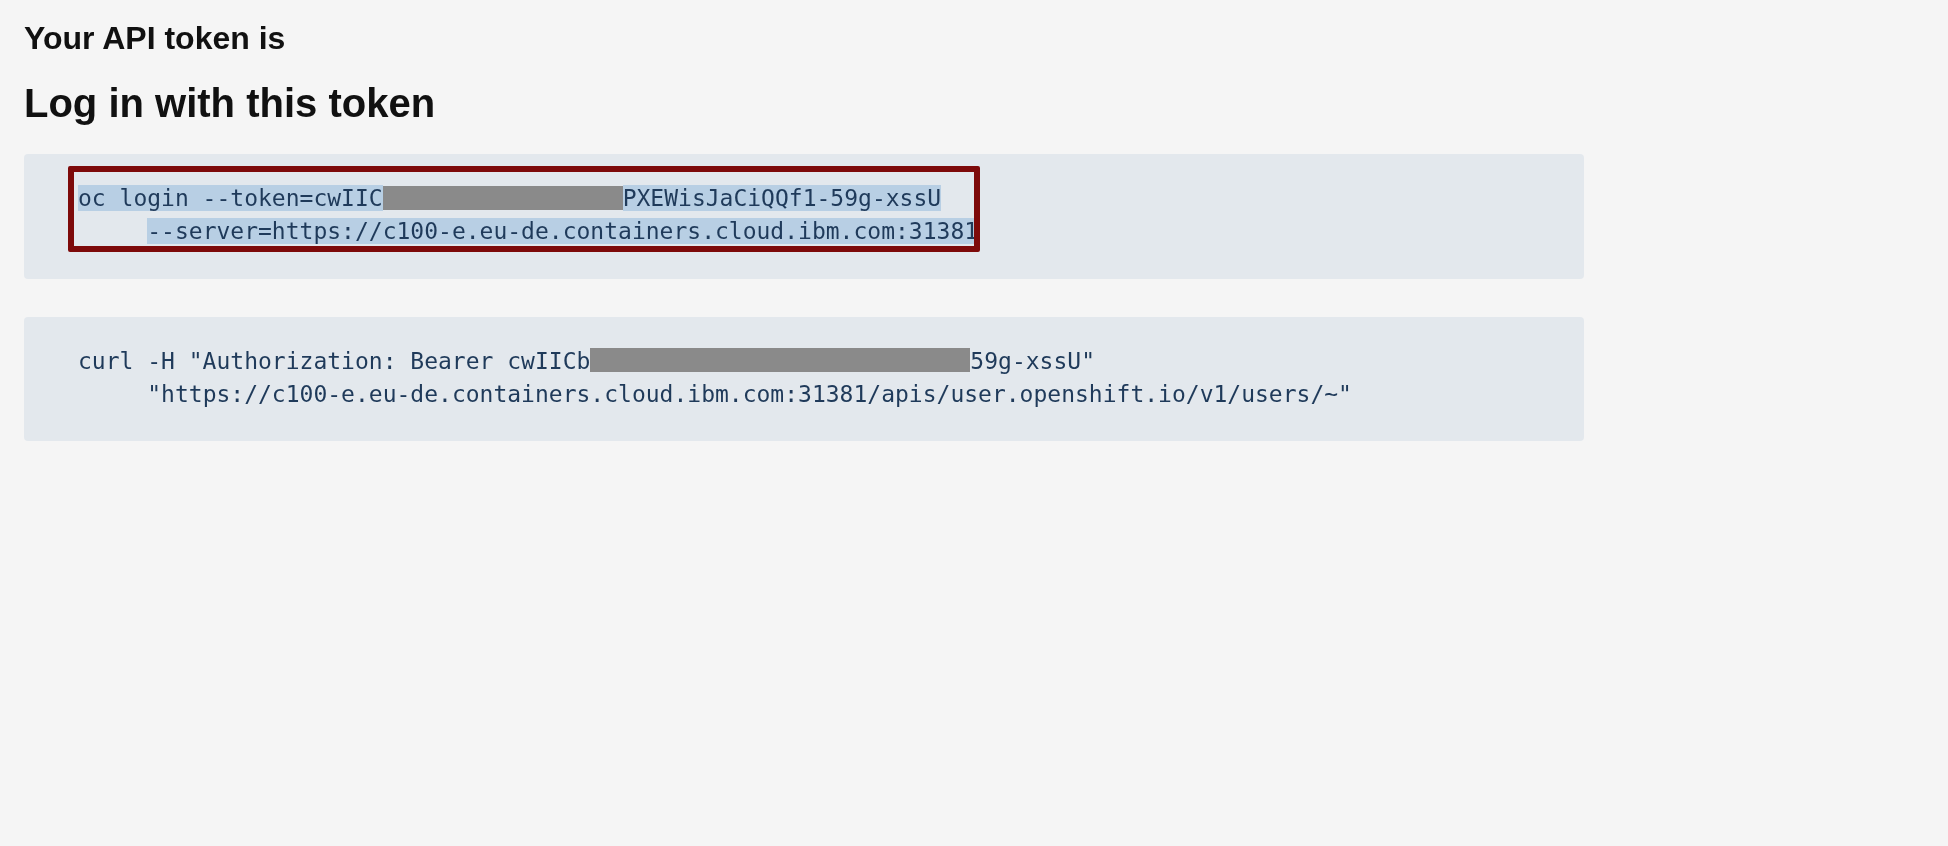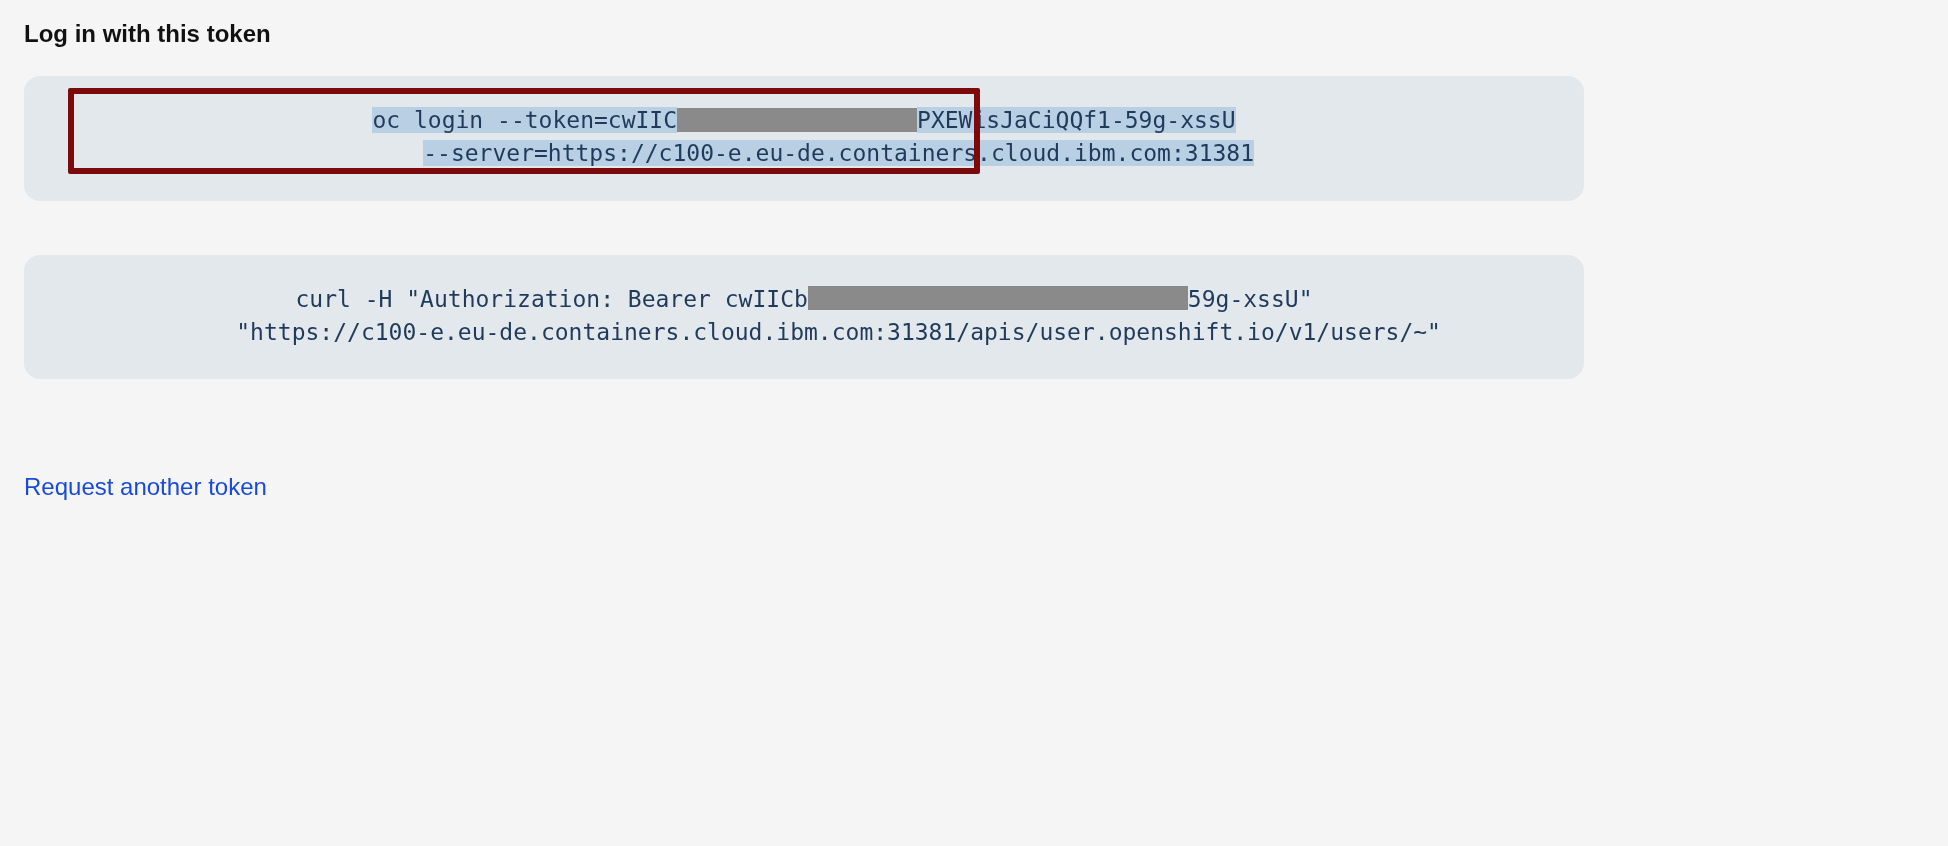--- a/index.html
+++ b/index.html
@@ -33,38 +33,37 @@
     }
     .token-redact-top {
       display: inline-block;
       vertical-align: middle;
       width: 547px;
       height: 30px;
       background: #8a8a8a;
       margin: 0 4px 6px 0;
     }
     h2.sub-heading {
-      font-size: 24px;
+      font-size: 40px;
       font-weight: 700;
       color: #111;
       margin-bottom: 28px;
     }
     .code-block {
       background: #e3e8ed;
-      border-radius: 16px;
+      border-radius: 4px;
       padding: 28px 54px 30px 54px;
       font-family: "SFMono-Regular", Menlo, Consolas, monospace;
       font-size: 23px;
       color: #1f3a5a;
       line-height: 1.45;
       white-space: pre;
       overflow: hidden;
-      margin-bottom: 54px;
+      margin-bottom: 38px;
       position: relative;
-      text-align: center;
     }
     .highlight-frame {
       position: absolute;
       border: 6px solid #7d0a0a;
       pointer-events: none;
       border-radius: 2px;
     }
     .selection-bg {
       background: #b8cfe4;
     }
@@ -95,26 +94,26 @@
       cursor: pointer;
       display: inline-block;
       margin-top: 40px;
     }
   </style>
 </head>
 <body>
 
 <div class="content">
 
+  <h2 class="main-heading">Your API token is</h2>
 
 
   <h2 class="sub-heading">Log in with this token</h2>
 
   <div class="code-block"><div class="highlight-frame" style="left:44px; top:12px; width:912px; height:86px;"></div><span class="selection-bg"><span>oc login --token=cwIIC</span></span><span class="redact-inline redact-login"></span><span class="selection-bg"><span>PXEWisJaCiQQf1-59g-xssU</span></span>
 <span>     </span><span class="selection-bg"><span>--server=https://c100-e.eu-de.containers.cloud.ibm.com:31381</span></span></div>
 
 
   <div class="code-block"><span>curl -H "Authorization: Bearer cwIICb</span><span class="redact-inline redact-curl"></span><span>59g-xssU"</span>
 <span>     </span><span>"https://c100-e.eu-de.containers.cloud.ibm.com:31381/apis/user.openshift.io/v1/users/~"</span></div>
 
-  <a class="link">Request another token</a>
 
 </div>
 
 </body></html>

